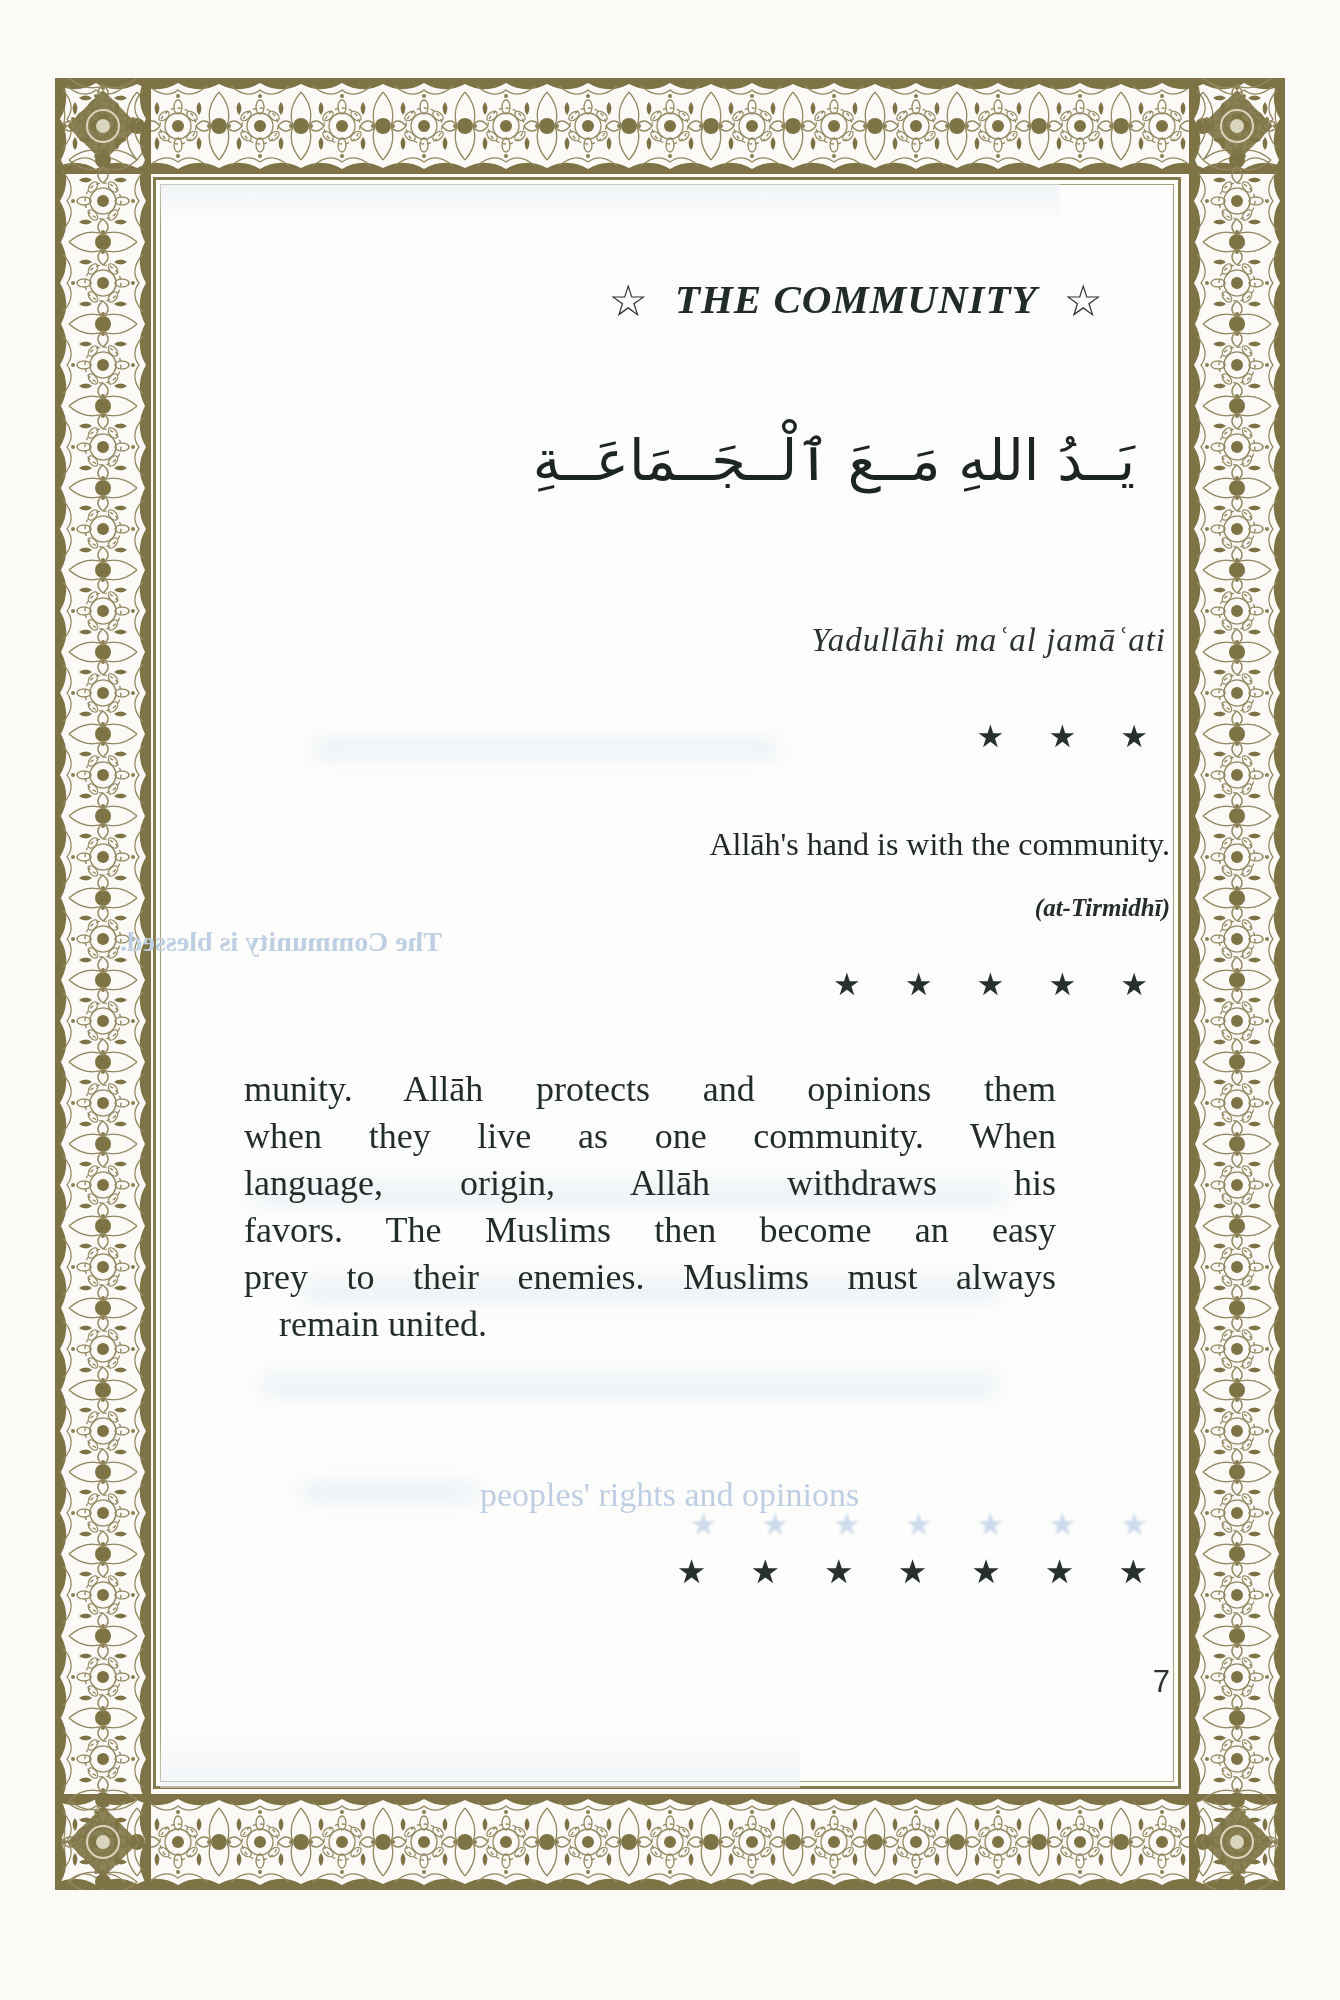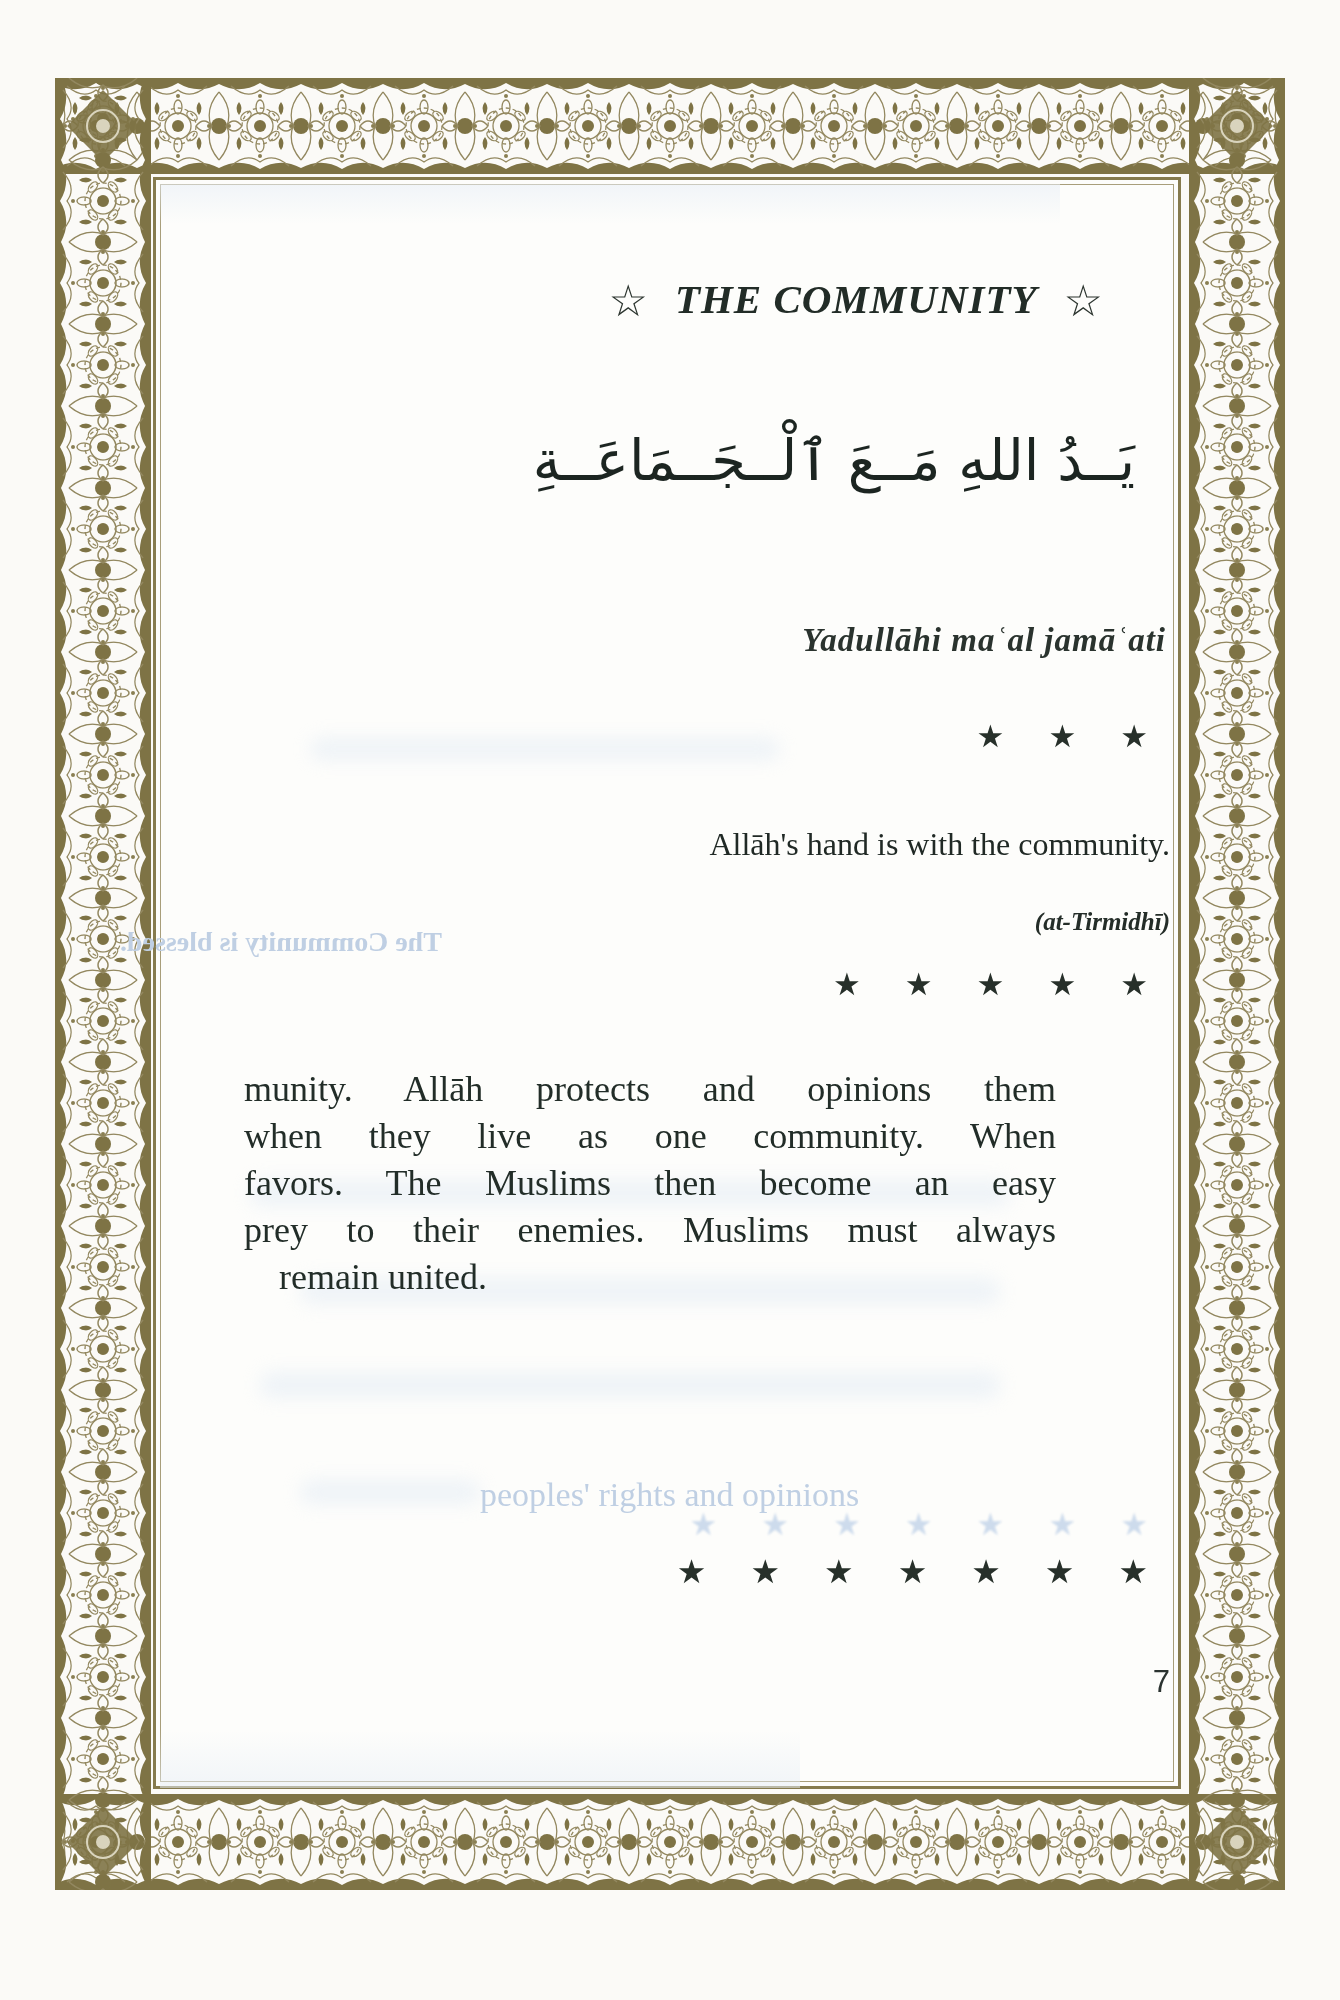--- a/index.html
+++ b/index.html
@@ -28,25 +28,25 @@
   .title{
     font-size:41px;font-weight:bold;font-style:italic;letter-spacing:1px;
     color:#222c27;
   }
   .title .star-outline{font-style:normal;font-weight:normal;font-size:44px;
     position:relative;top:3px;padding:0 26px;color:#2c352f;}
   .arabic{
     font-family:"DejaVu Sans", sans-serif;font-size:56px;color:#1c2521;
     direction:rtl;
   }
-  .translit{font-style:italic;font-size:33px;color:#2a332e;letter-spacing:1px;font-weight:bold;}
+  .translit{font-style:italic;font-size:33px;color:#2a332e;letter-spacing:1px;}
   .starrow{font-size:31px;color:#27302a;letter-spacing:0;}
   .starrow .st{display:inline-block;margin:0 22px;}
   .hadith{font-weight:normal;font-size:32px;color:#202925;}
-  .source{font-weight:bold;font-style:italic;font-size:25px;color:#242d28;margin-top:14px;}
+  .source{font-weight:bold;font-style:italic;font-size:25px;color:#242d28;}
   .para{
     position:absolute;left:244px;top:1066px;width:812px;
     font-size:36px;line-height:47px;color:#222d28;
   }
   .pline{text-align:justify;text-align-last:justify;white-space:normal;}
   .pline.last{text-align-last:left;margin-left:35px;}
   .pagenum{font-size:31px;color:#2b3330;font-family:"Liberation Sans", sans-serif;}
   
   .ghost{color:#bfcfe3;filter:blur(0.6px);}
   .ghost-mirror{transform:scaleX(-1);}
@@ -190,20 +190,21 @@
 
 <div class="center-row ghost ghost-mirror" style="top:926px;font-weight:bold;font-size:28px;left:120px">The Community is blessed.</div>
 
 <div class="center-row starrow" style="top:966px">
   <span class="st">★</span><span class="st">★</span><span class="st">★</span><span class="st">★</span><span class="st">★</span>
 </div>
 
 <div class="para">
   <div class="pline">munity. Allāh protects and opinions them</div>
   <div class="pline">when they live as one community. When</div>
+  <div class="pline">language, origin, Allāh withdraws his</div>
   <div class="pline">favors. The Muslims then become an easy</div>
   <div class="pline">prey to their enemies. Muslims must always</div>
   <div class="pline last">remain united.</div>
 </div>
 
 <div class="abs ghost" style="left:480px;top:1476px;font-size:34px;width:700px;white-space:nowrap;overflow:hidden">peoples' rights and opinions</div>
 
 <div class="center-row ghost-starrow" style="top:1506px">
   <span class="st">★</span><span class="st">★</span><span class="st">★</span><span class="st">★</span><span class="st">★</span><span class="st">★</span><span class="st">★</span>
 </div>

